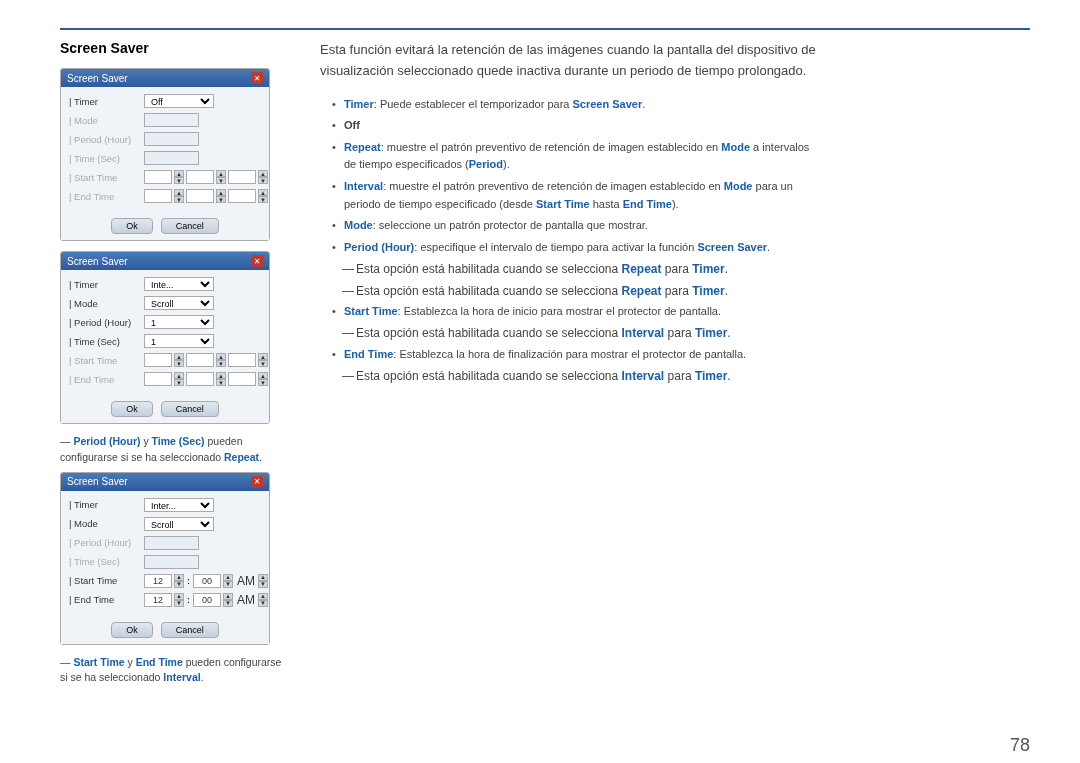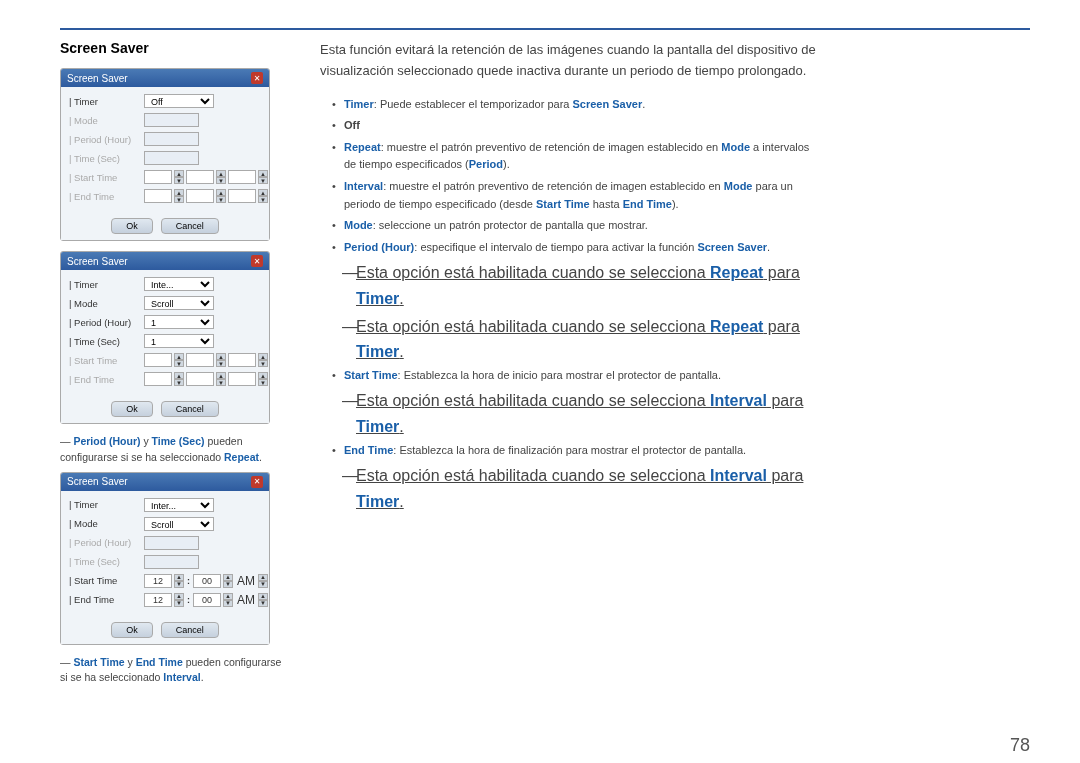--- a/index.html
+++ b/index.html
@@ -222,23 +222,22 @@
 
     .bullet-list li::before {
       content: "•";
       position: absolute;
       left: 0;
       color: #444;
     }
 
     .bullet-list li.sub-note {
       padding-left: 24px;
-      font-size: 16px;
+      font-size: 12px;
       margin-bottom: 2px;
-      text-decoration: underline;
     }
 
     .bullet-list li.sub-note::before {
       content: "—";
       position: absolute;
       left: 10px;
       color: #444;
     }
 
     .bold-blue {

